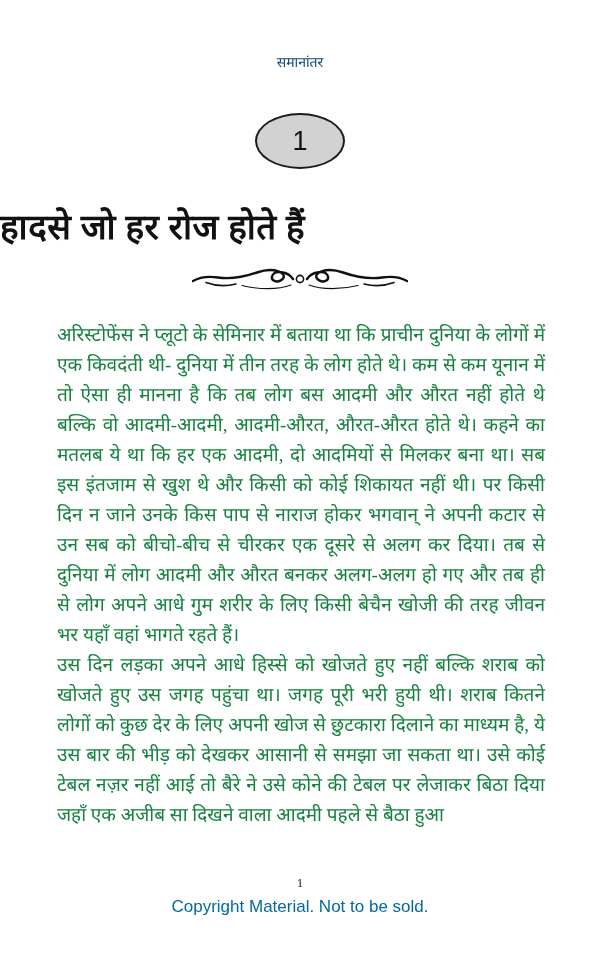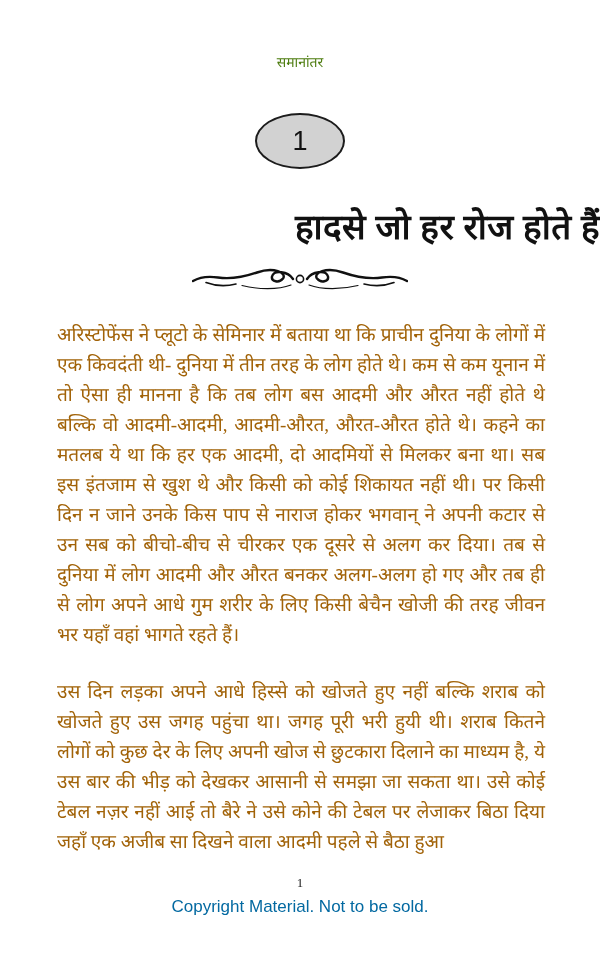--- a/index.html
+++ b/index.html
@@ -14,21 +14,21 @@
     overflow: hidden;
   }
 
   .running-header {
     position: absolute;
     top: 52px;
     left: 0;
     width: 100%;
     text-align: center;
     font-size: 14px;
-    color: #4d7c0f;
+    color: #0c4a6e;
   }
 
   .chapter-oval {
     position: absolute;
     top: 113px;
     left: 50%;
     transform: translateX(-50%);
     width: 90px;
     height: 56px;
     background: #d2d2d2;
@@ -43,21 +43,21 @@
     font-size: 27px;
     color: #111111;
     line-height: 1;
   }
 
   .chapter-title {
     position: absolute;
     top: 202px;
     left: 0;
     width: 100%;
-    text-align: right;
+    text-align: left;
     font-size: 35px;
     font-weight: bold;
     letter-spacing: 0.5px;
     color: #111111;
   }
 
   .flourish-wrap {
     position: absolute;
     top: 264px;
     left: 0;
@@ -66,23 +66,23 @@
   }
 
   .body-text {
     position: absolute;
     top: 320px;
     left: 57px;
     width: 488px;
     font-size: 19px;
     line-height: 30px;
     text-align: justify;
-    color: #a16207;
+    color: #15803d;
   }
-  .body-text p + p { margin-top: 27px; }
+  .body-text p + p { }
 
   .page-number {
     position: absolute;
     top: 875px;
     left: 0;
     width: 100%;
     text-align: center;
     font-size: 13px;
     color: #222222;
   }

